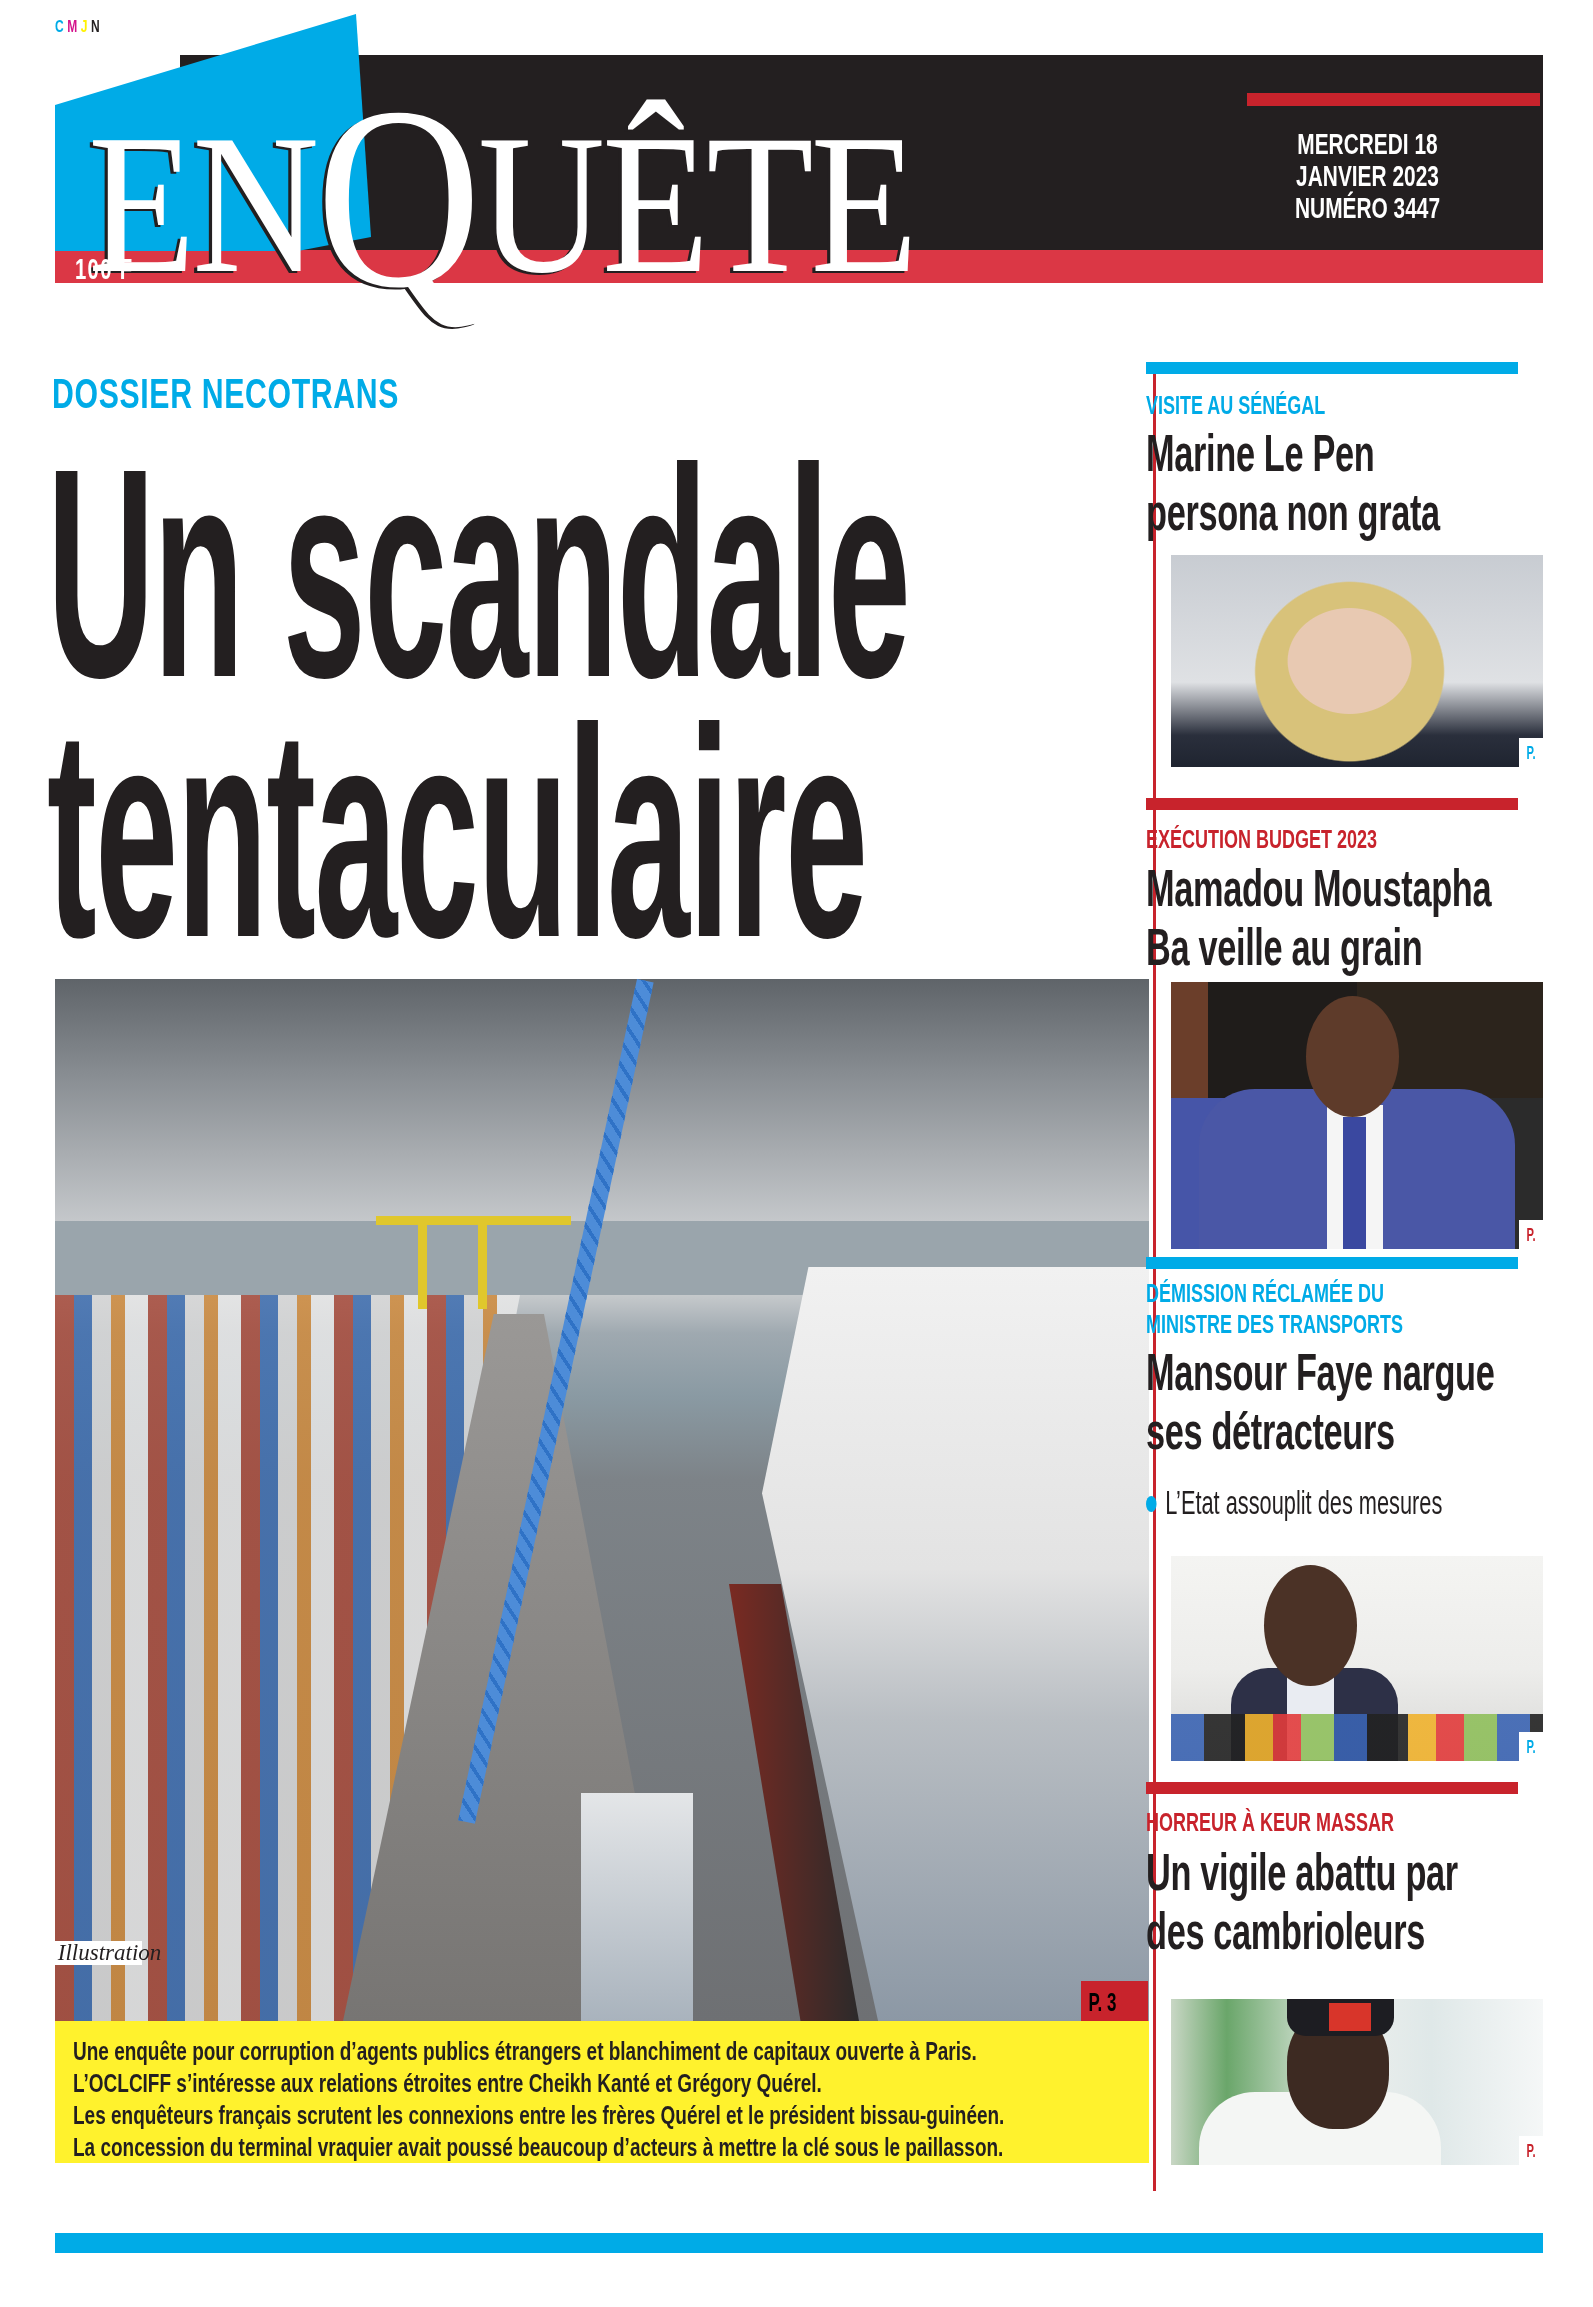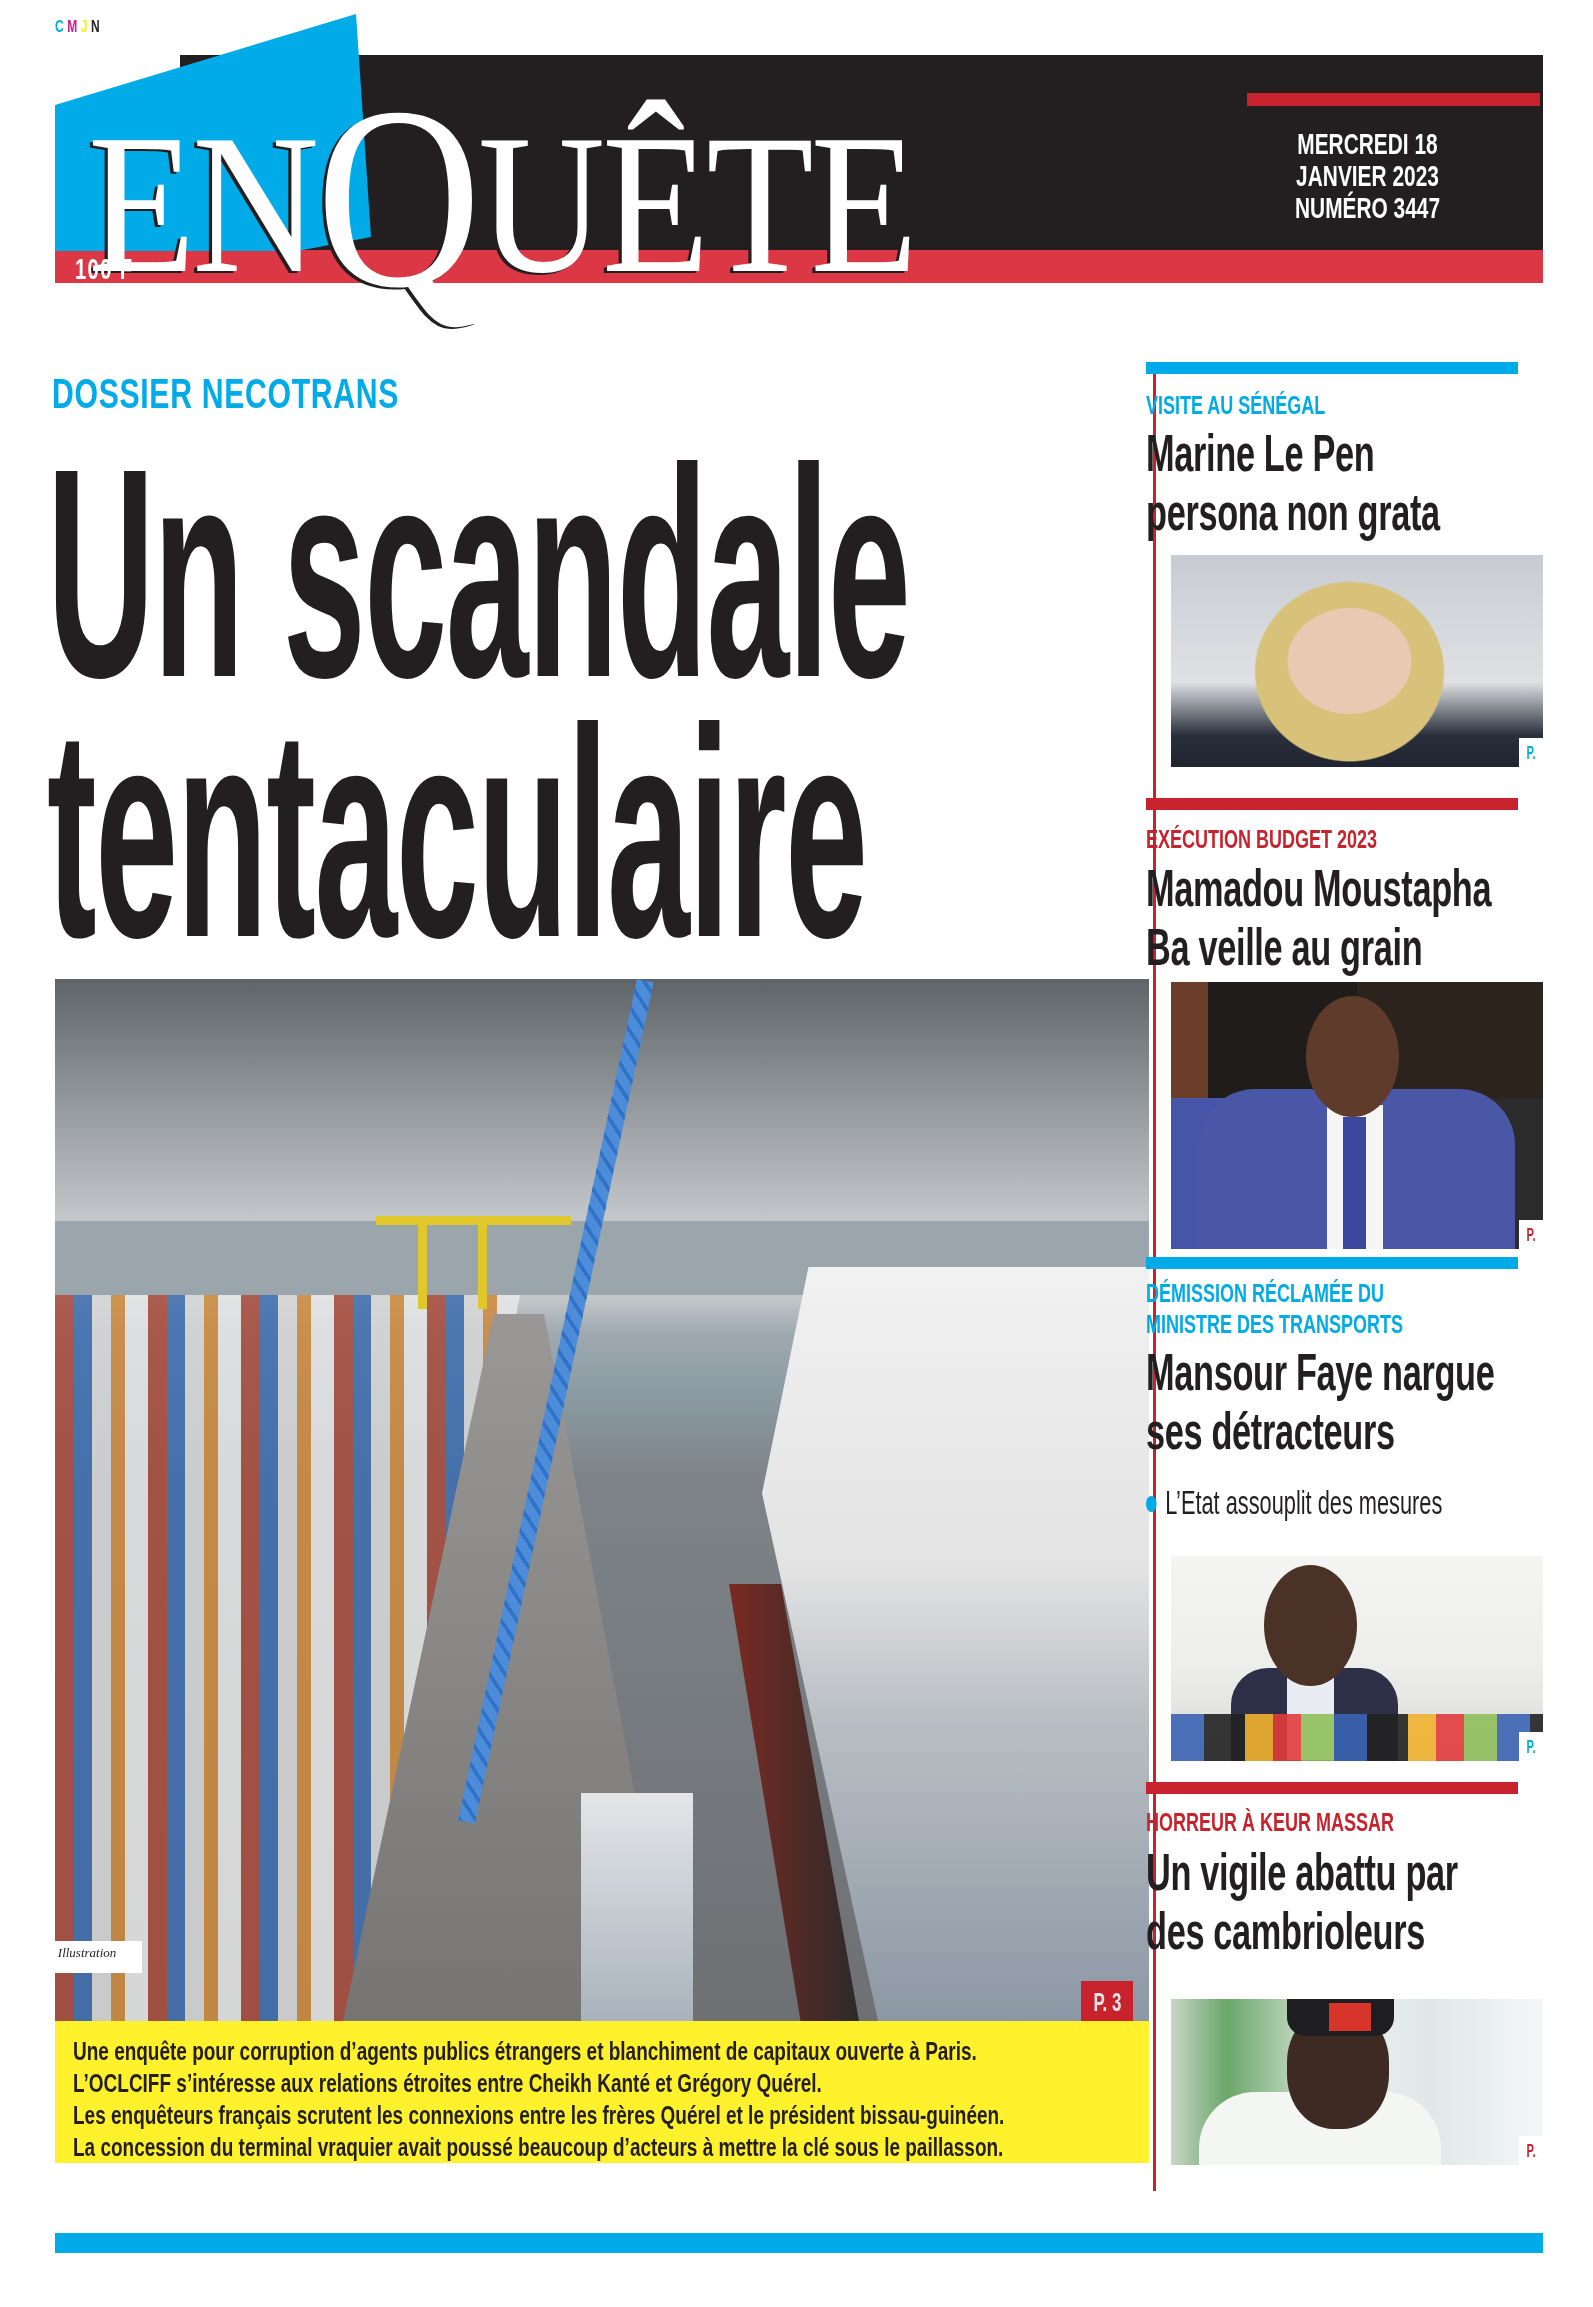--- a/index.html
+++ b/index.html
@@ -36,22 +36,22 @@
     .road { left: 288px; top: 335px; width: 335px; height: 707px; background: linear-gradient(180deg, #9a9896, #777573); clip-path: polygon(45% 0, 60% 0, 100% 100%, 0 100%); }
     .ship { left: 707px; top: 288px; width: 387px; height: 754px; background: linear-gradient(180deg, #f1f1f1 0%, #e3e3e3 40%, #b9bec3 60%, #8c98a5 100%); clip-path: polygon(12% 0, 100% 0, 100% 100%, 30% 100%, 0 30%); }
     .hull { left: 674px; top: 605px; width: 130px; height: 437px; background: linear-gradient(90deg, #7a2a22, #2c2a2a); clip-path: polygon(0 0, 40% 0, 100% 100%, 55% 100%); }
     .crane-blue { left: 526px; top: 0; width: 121px; height: 1042px; }
     .crane-blue .boom { position: absolute; left: 56px; top: 0; width: 16.7px; height: 860px; background: repeating-linear-gradient(45deg, #2f72c6 0 3.7px, transparent 3.7px 13px), #4d8cd8; transform: rotate(12deg); transform-origin: top left; }
     .crane-blue .base { position: absolute; left: 0; top: 814px; width: 112px; height: 228px; background: linear-gradient(180deg, #e4e6e8, #a9b3bd); }
     .gantry { left: 321px; top: 237px; width: 195px; height: 93px; border-top: 9.3px solid #e0c72c; }
     .gantry::before, .gantry::after { content: ""; position: absolute; top: 0; width: 9.3px; height: 84px; background: #e0c72c; }
     .gantry::before { left: 42px; } .gantry::after { left: 102px; }
 
-    .illus { left: 55px; top: 1941px; width: 87px; height: 32px; background: #ffffff; font-family: "Liberation Serif", serif; font-style: italic; font-size: 13px; line-height: 24px; padding-left: 2.8px; color: #231f20; }
-    .p3-badge { left: 1081px; top: 1981px; width: 52px; height: 42px; background: #c8232c; color: #e5e5e5; font-weight: bold; font-size: 26px; line-height: 42px; text-align: center; }
+    .illus { left: 55px; top: 1941px; width: 87px; height: 24px; background: #ffffff; font-family: "Liberation Serif", serif; font-style: italic; font-size: 23px; line-height: 24px; padding-left: 2.8px; color: #231f20; }
+    .p3-badge { left: 1081px; top: 1981px; width: 67px; height: 42px; background: #c8232c; color: #000000; font-weight: bold; font-size: 26px; line-height: 42px; text-align: left; }
     .p3-badge span { display: inline-block; transform: scaleX(0.65); }
 
     .summary { left: 55px; top: 2021px; width: 1094px; height: 142px; background: #fff22d; padding: 14px 0 0 17.7px; }
     .summary p { font-weight: bold; font-size: 26px; line-height: 32px; color: #231f20; white-space: nowrap; transform: scaleX(0.73); transform-origin: left top; }
 
     .divider { left: 1153px; top: 362px; width: 2.8px; height: 1829px; background: #c8232c; }
     .bottom-bar { left: 55px; top: 2233px; width: 1488px; height: 19.5px; background: #00abe7; }
 
     
     .rc { left: 1146px; width: 372px; }

